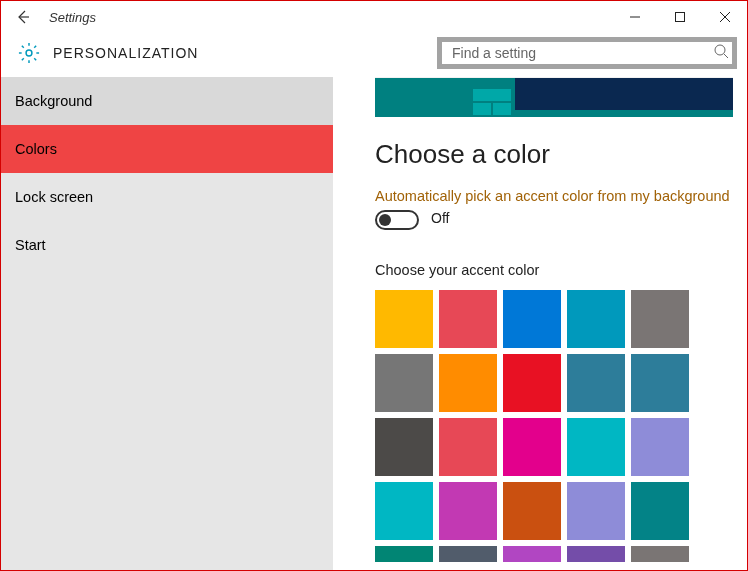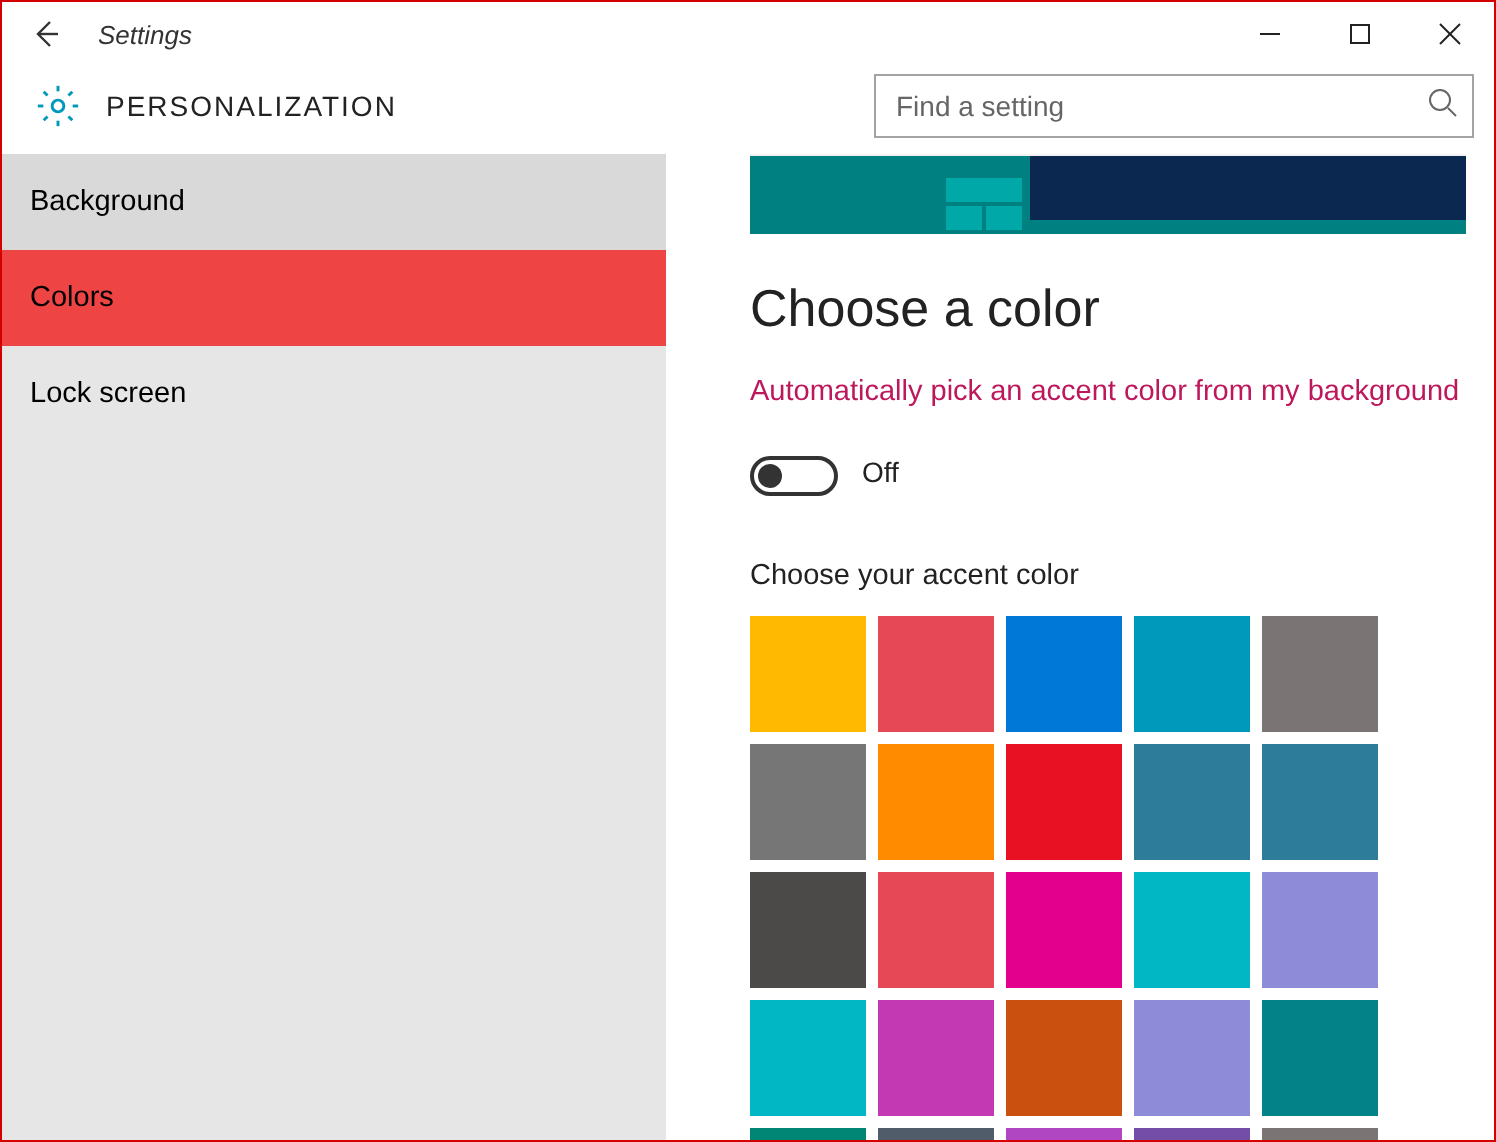--- a/index.html
+++ b/index.html
@@ -30,21 +30,21 @@
   }
   .gear {
     width: 28px; height: 28px; display:flex; align-items:center; justify-content:center;
     color: #0099bc; margin-right: 10px; margin-left: 4px;
   }
   .category {
     font-size: 14px; letter-spacing: 1px; font-weight: 400; color: #222;
   }
   .search-wrap { margin-left:auto; width: 300px; height: 32px; position:relative; }
   .search {
-    width: 100%; height: 100%; border: 1px solid #a3a3a3; padding: 0 32px 0 10px;
+    width: 100%; height: 100%; border: 5px solid #a3a3a3; padding: 0 32px 0 10px;
     font-size: 14px; color: #666; outline: none; background:#fff;
   }
   .search::placeholder { color: #666; }
   .search-icon {
     position:absolute; right:8px; top:6px; color:#666;
   }
   .body {
     flex:1; display:flex; min-height:0;gap:28px;
   }
   .sidebar {
@@ -68,21 +68,21 @@
   .preview-left { width: 140px; background:#008080; position:relative; }
   .preview-tiles {
     position:absolute; right:4px; bottom:2px; display:grid;
     grid-template-columns: 18px 18px; grid-template-rows: 12px 12px; gap:2px;
   }
   .tile { background:#00a8a8; }
   .tile.wide { grid-column: span 2; }
   .preview-right { flex:1; background: linear-gradient(90deg,#0a2850 0%, #0a2850 80%, #0a2850 100%); position:relative;}
   .preview-stripe { position:absolute; left:0; right:0; bottom:0; height:7px; background:#008080;}
   h1.section-title { font-size: 26px; font-weight: 400; color:#222; margin-bottom: 18px;}
-  .setting-label { font-size: 14.5px; color:#be185d; margin-bottom: 24px; }
+  .setting-label { font-size: 14.5px; color:#a16207; margin-bottom: 6px; }
   .toggle-row { display:flex; align-items:flex-start; gap:12px; margin-bottom: 32px;}
   .toggle {
     width: 44px; height: 20px; border:2px solid #333; border-radius: 20px;
     position:relative; background:#fff;
   }
   .toggle-knob {
     width:12px; height:12px; border-radius:50%; background:#333;
     position:absolute; left:2px; top:2px;
   }
   .toggle-state { font-size:14px; color:#222; }
@@ -158,20 +158,23 @@
   <div class="body">
     <div class="sidebar">
       <div class="nav-item first">
           <span>Background</span>
         </div>
       <div class="nav-item selected">
           <span>Colors</span>
         </div>
       <div class="nav-item">
           <span>Lock screen</span>
+        </div>
+      <div class="nav-item">
+          <span>Start</span>
         </div>
     </div>
 
     <div class="content">
       <div class="preview-strip">
         <div class="preview-left">
           <div class="preview-tiles">
             <div class="tile wide"></div>
             <div class="tile"></div>
               <div class="tile"></div>

